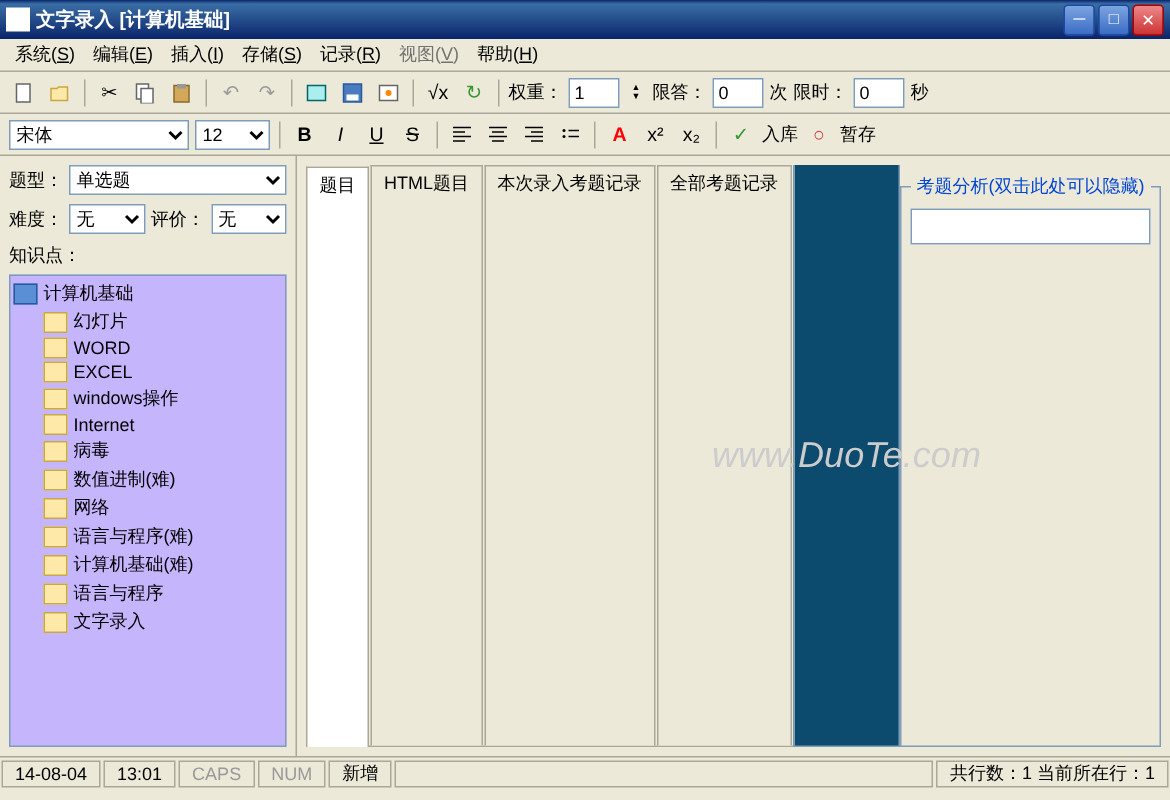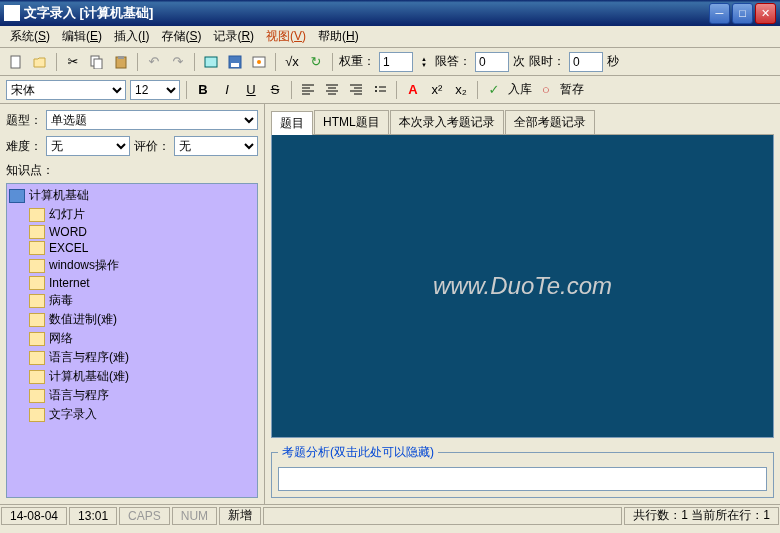--- a/index.html
+++ b/index.html
@@ -16,30 +16,30 @@
 .toolbar { background: #ece9d8; padding: 3px 6px; display: flex; align-items: center; gap: 4px; border-bottom: 1px solid #aca899; flex-wrap: nowrap; height: 28px; }
 .tb-btn { width: 20px; height: 20px; border: 1px solid transparent; display: flex; align-items: center; justify-content: center; cursor: pointer; font-size: 13px; }
 .tb-sep { width: 1px; height: 18px; background: #aca899; margin: 0 2px; }
 .tb-label { font-size: 12px; text-align: center; }
 .spin { width: 34px; height: 20px; border: 1px solid #7f9db9; background: white; display: flex; align-items: center; padding: 0 3px; font-size: 12px; }
 .toolbar2 { background: #ece9d8; padding: 3px 6px; display: flex; align-items: center; gap: 4px; border-bottom: 1px solid #aca899; height: 28px; }
 select { border: 1px solid #7f9db9; height: 20px; font-size: 12px; background: white; }
 .font-sel { width: 120px; }
 .size-sel { width: 50px; }
 .main { display: flex; height: 400px; background: #ece9d8; }
-.left-panel { width: 265px; border-right: 1px solid #aca899; padding: 6px; display: flex; flex-direction: column; }
+.left-panel { width: 198px; border-right: 1px solid #aca899; padding: 6px; display: flex; flex-direction: column; }
 .form-row { display: flex; align-items: center; margin-bottom: 6px; gap: 4px; }
 .form-row label { min-width: 36px; }
 .form-row select { flex: 1; }
 .tree { flex: 1; border: 1px solid #7f9db9; background: #c4b5fd; overflow: auto; padding: 2px; margin-top: 4px; }
 .tree-root { display: flex; align-items: center; padding: 1px 0; }
 .tree-item { display: flex; align-items: center; padding: 1px 0 1px 20px; }
 .tree-icon { width: 16px; height: 14px; background: #ffe9a8; border: 1px solid #c9a744; margin-right: 4px; }
 .book-icon { width: 16px; height: 14px; background: #5a8fd6; border: 1px solid #2a5a9e; margin-right: 4px; }
-.right-panel { flex: 1; display: flex; flex-direction: column; padding: 6px; }
+.right-panel { flex: 1; display: flex; padding: 6px; }
 .tabs { display: flex; border-bottom: 1px solid #aca899; }
 .tab { padding: 3px 8px; border: 1px solid #aca899; border-bottom: none; background: #ece9d8; margin-right: 1px; cursor: pointer; font-size: 12px; }
 .tab.active { background: white; position: relative; top: 1px; }
 .editor { flex: 1; border: 1px solid #7f9db9; border-top: none; background: #0c4a6e; position: relative; }
 .watermark { position: absolute; top: 50%; left: 50%; transform: translate(-50%, -50%); font-size: 24px; color: #ccc; font-style: italic; font-family: Arial; }
 fieldset { border: 1px solid #7f9db9; margin-top: 6px; padding: 6px; }
 legend { color: #0046d5; font-size: 12px; padding: 0 4px; }
 .result-grid { display: grid; grid-template-columns: auto 1fr auto 1fr; gap: 6px 10px; align-items: center; }
 .result-grid label { text-align: right; }
 .result-grid input { border: 1px solid #7f9db9; height: 20px; padding: 0 3px; }
@@ -63,21 +63,21 @@
     <div class="win-btn close">✕</div>
   </div>
 </div>
 
 <div class="menubar">
   <span class="menu-item"><span>系统</span>(<u>S</u>)</span>
   <span class="menu-item"><span>编辑</span>(<u>E</u>)</span>
   <span class="menu-item"><span>插入</span>(<u>I</u>)</span>
   <span class="menu-item"><span>存储</span>(<u>S</u>)</span>
   <span class="menu-item"><span>记录</span>(<u>R</u>)</span>
-  <span class="menu-item" style="color:#c2410c"><span>视图</span>(<u>V</u>)</span>
+  <span class="menu-item" style="color:#737373"><span>视图</span>(<u>V</u>)</span>
   <span class="menu-item"><span>帮助</span>(<u>H</u>)</span>
 </div>
 
 <div class="toolbar">
   <div class="tb-btn">
       <svg width="14" height="14">
         <rect x="2" y="1" width="9" height="12" fill="white" stroke="#666"></rect>
       </svg>
     </div>
   <div class="tb-btn">

